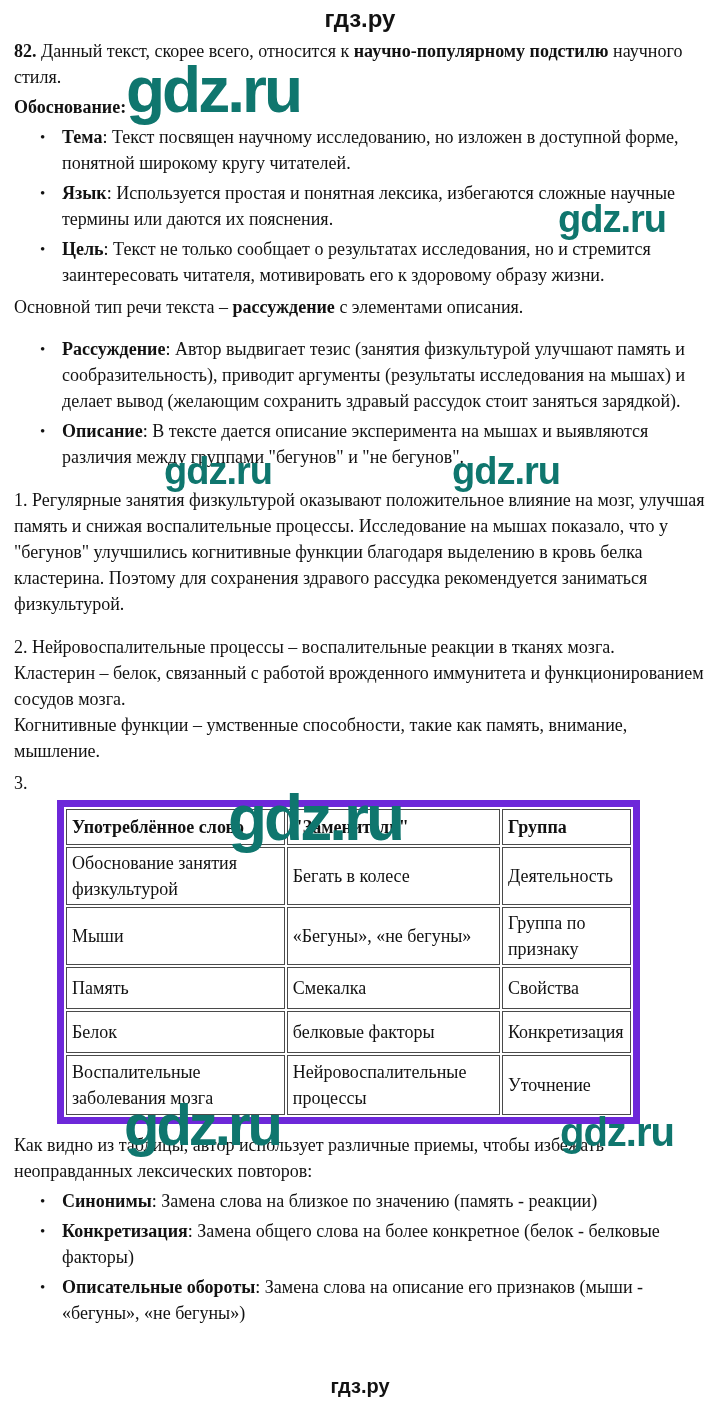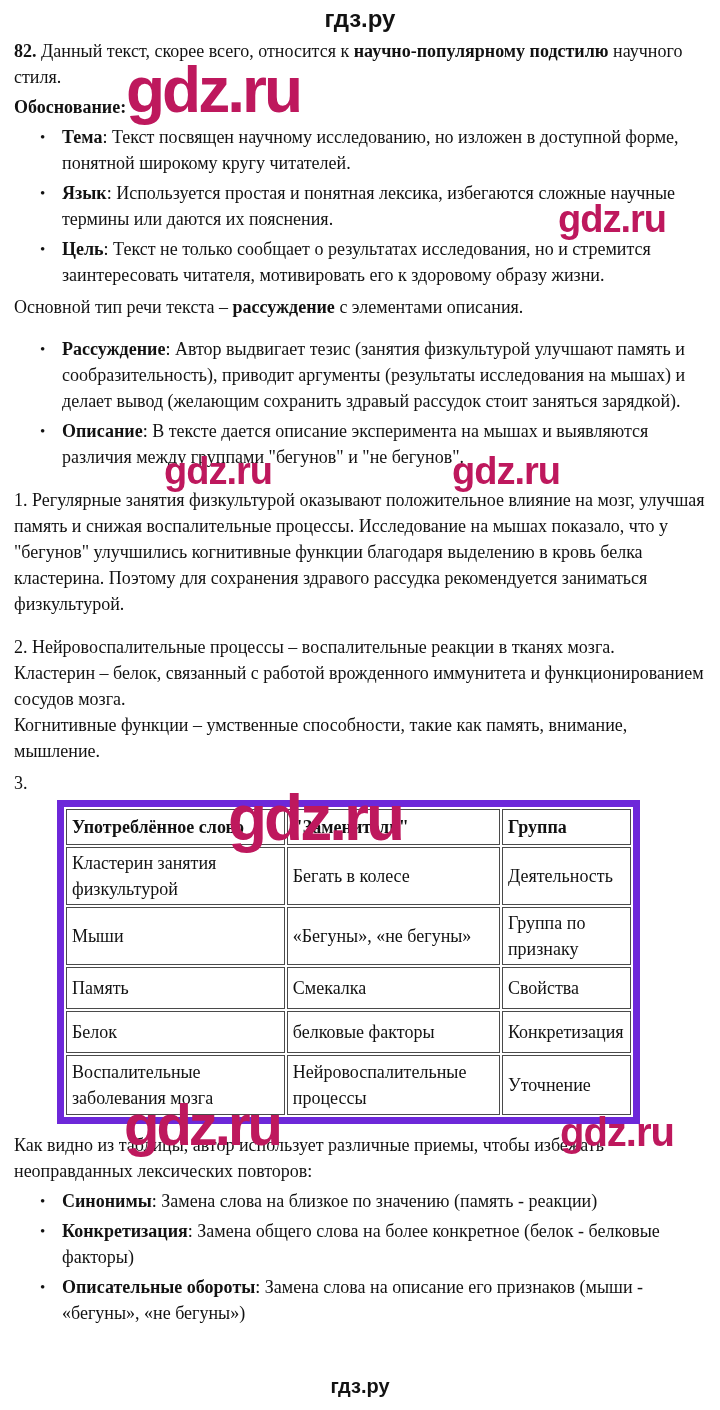--- a/index.html
+++ b/index.html
@@ -58,21 +58,21 @@
   tr.tr1 { height:56px; }
   tr.tr2 { height:56px; }
   tr.tr3 { height:42px; }
   tr.tr4 { height:42px; }
   tr.tr5 { height:60px;padding-left:19px; }
 
   
   .wm {
     position:absolute;
     font-family:"Liberation Sans","DejaVu Sans",sans-serif;
-    font-weight:bold; color:#be185d;
+    font-weight:bold; color:#0f766e;
     line-height:1; white-space:nowrap;
     letter-spacing:-1px;
   }
   .wm1 { left:126px; top:58px;  font-size:64px; letter-spacing:-3px; }
   .wm2 { left:558px; top:200px; font-size:38px; }
   .wm3 { left:164px; top:452px; font-size:38px; }
   .wm4 { left:452px; top:452px; font-size:38px; }
   .wm5 { left:228px; top:786px; font-size:64px; letter-spacing:-3px; }
   .wm6 { left:124px; top:1096px; font-size:58px; letter-spacing:-3px; }
   .wm7 { left:560px; top:1112px; font-size:40px; }
@@ -117,21 +117,21 @@
         <col style="width:38%">
         <col style="width:23%">
       </colgroup>
     <tbody>
       <tr class="trh">
         <th>Употреблённое слово</th>
         <th>"Заменитель"</th>
         <th>Группа</th>
       </tr>
       <tr class="tr1">
-        <td>Кластерин занятия физкультурой</td>
+        <td>Обоснование занятия физкультурой</td>
         <td>Бегать в колесе</td>
         <td>Деятельность</td>
       </tr>
       <tr class="tr2">
         <td>Мыши</td>
         <td>«Бегуны», «не бегуны»</td>
         <td>Группа по признаку</td>
       </tr>
       <tr class="tr3">
         <td>Память</td>

